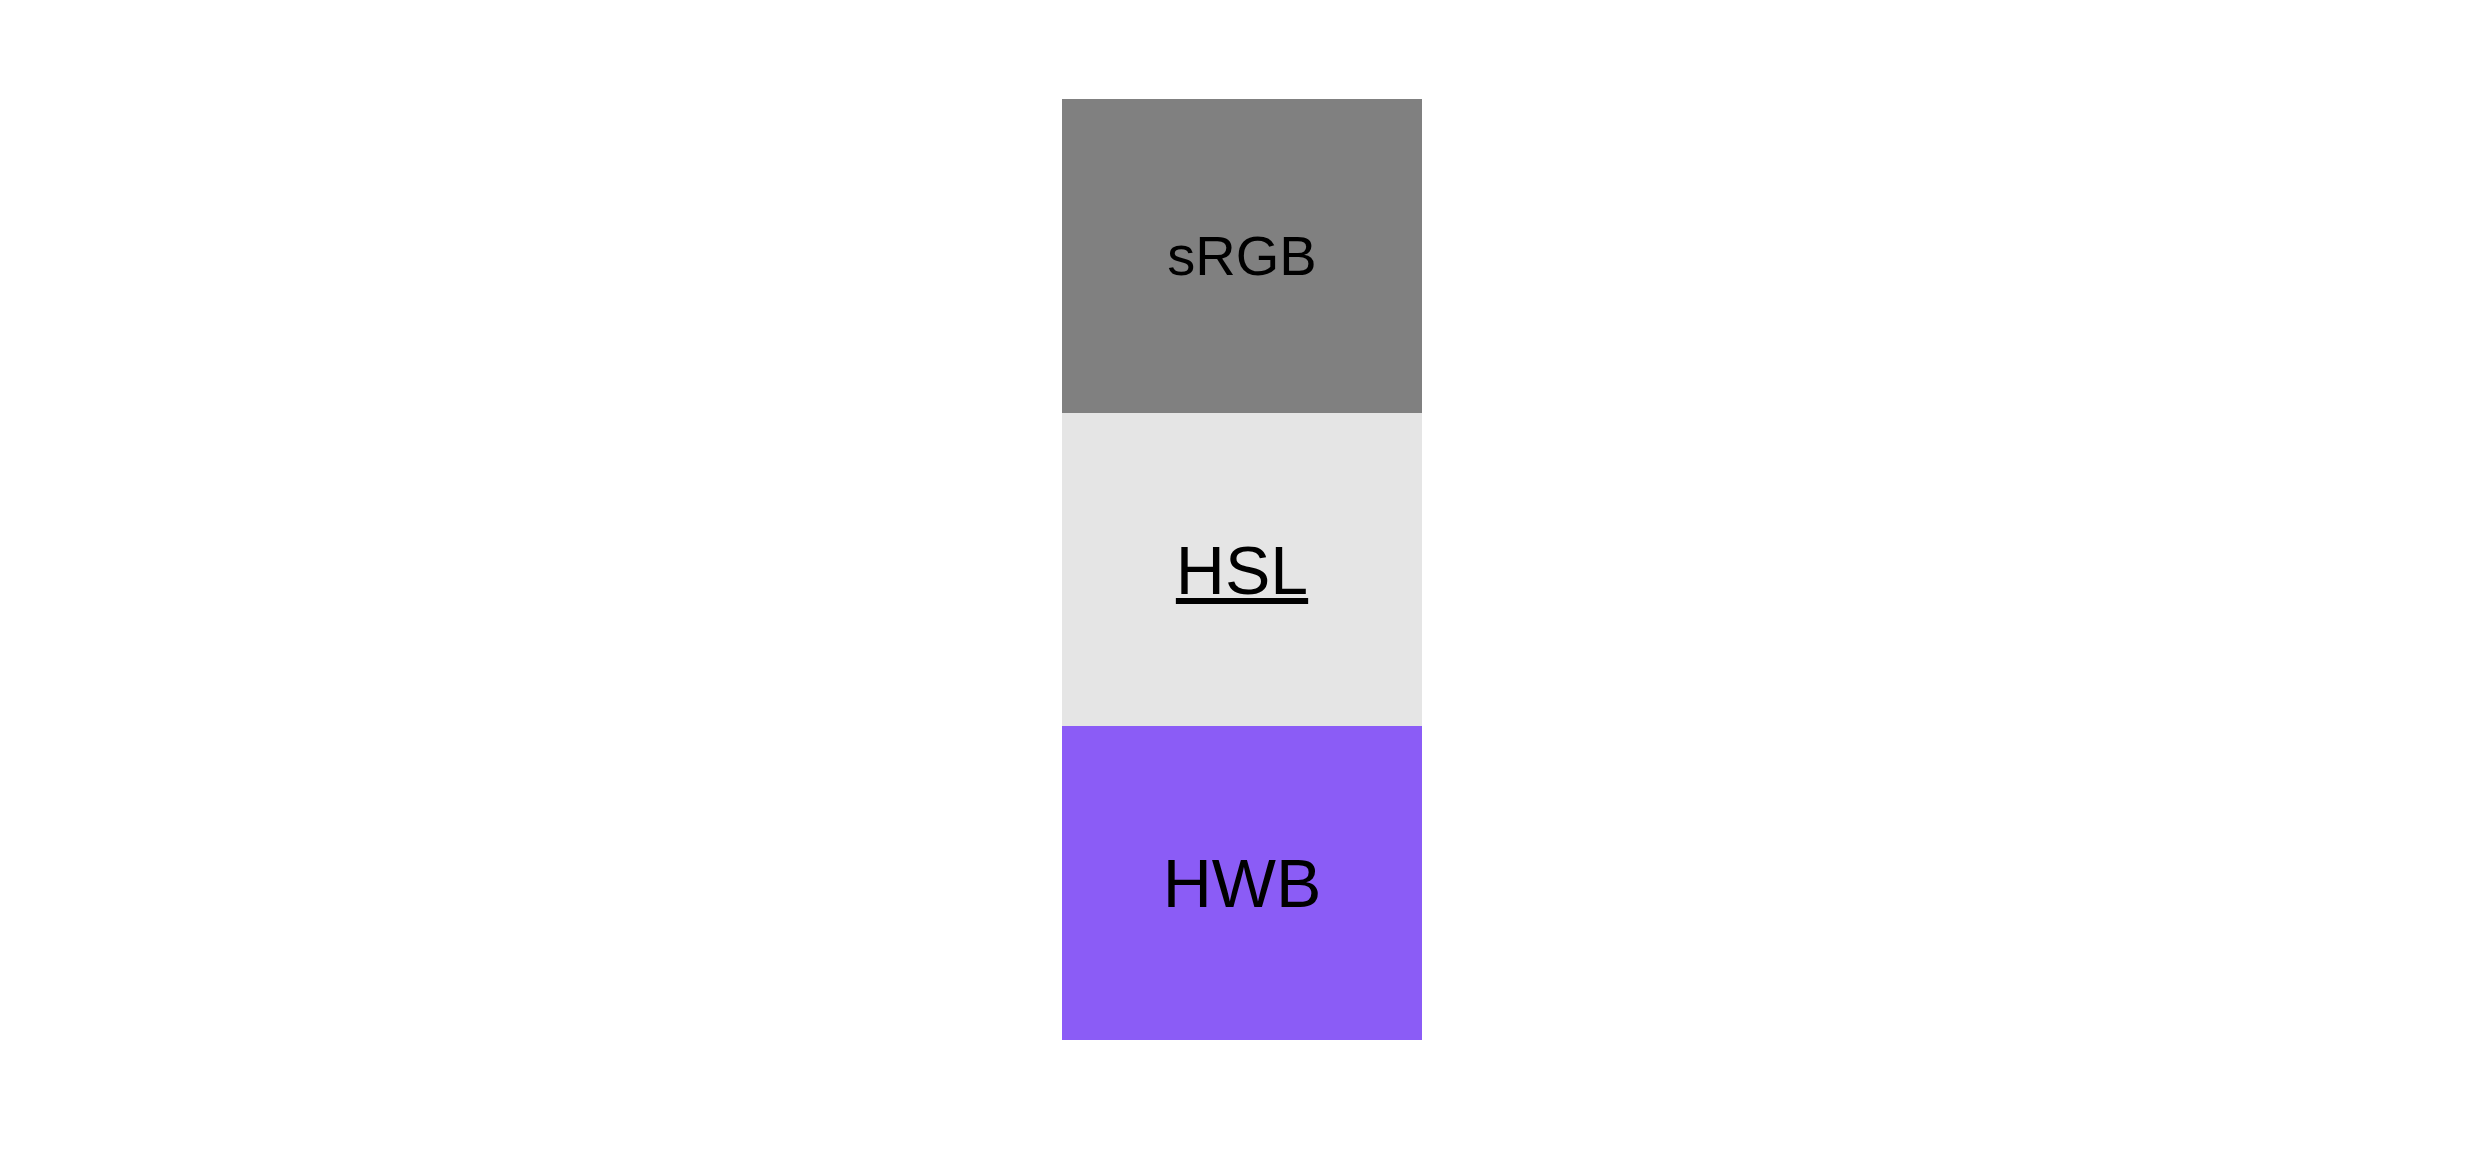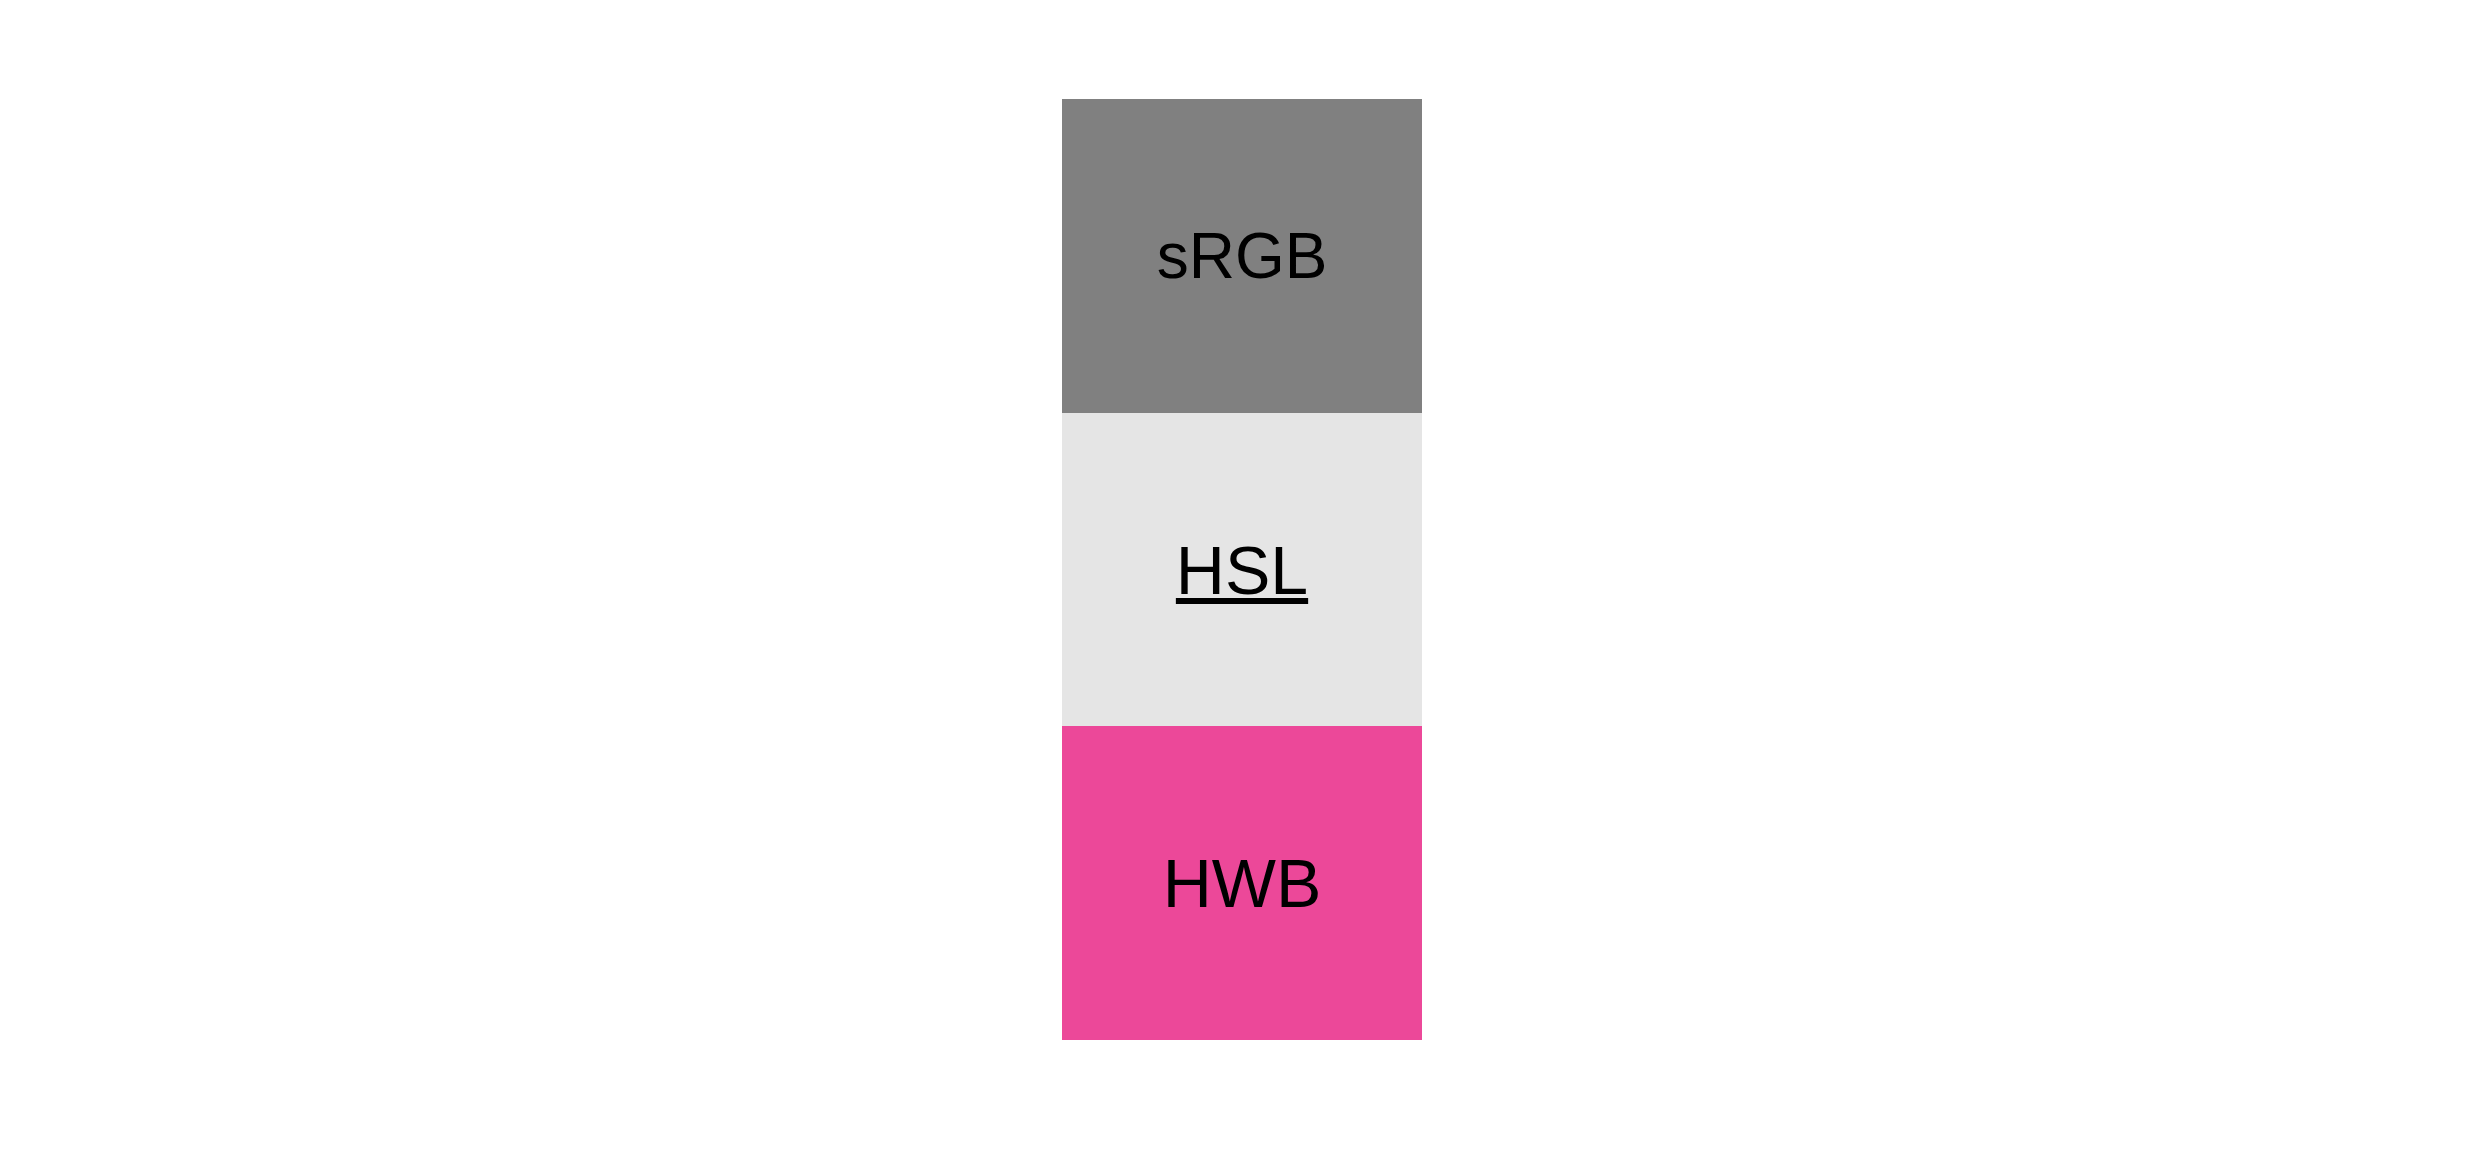--- a/index.html
+++ b/index.html
@@ -45,25 +45,25 @@
     white-space: nowrap;
     -webkit-font-smoothing: antialiased;
   }
 </style>
 </head>
 <body style="background: rgb(255, 255, 255); width: 2482px; height: 1150px;">
 
 <div id="swatch-stack" style="left: 1062px; top: 99px; width: 360px; height: 941px;">
 
   <div class="swatch" style="background-color: rgb(128, 128, 128);">
-    <span class="swatch-label" style="font-size: 64px; color: rgb(0, 0, 0);">sRGB</span>
+    <span class="swatch-label" style="font-size: 56px; color: rgb(0, 0, 0);">sRGB</span>
   </div>
 
 
   <div class="swatch" style="background-color: #e5e5e5; text-decoration: underline;">
     <span class="swatch-label" style="font-size: 68px; color: rgb(0, 0, 0);">HSL</span>
   </div>
 
-  <div class="swatch" style="background-color: #ec4899;">
+  <div class="swatch" style="background-color: #8b5cf6;">
     <span class="swatch-label" style="font-size: 68px; color: rgb(0, 0, 0);">HWB</span>
   </div>
 
 </div>
 
 </body></html>

